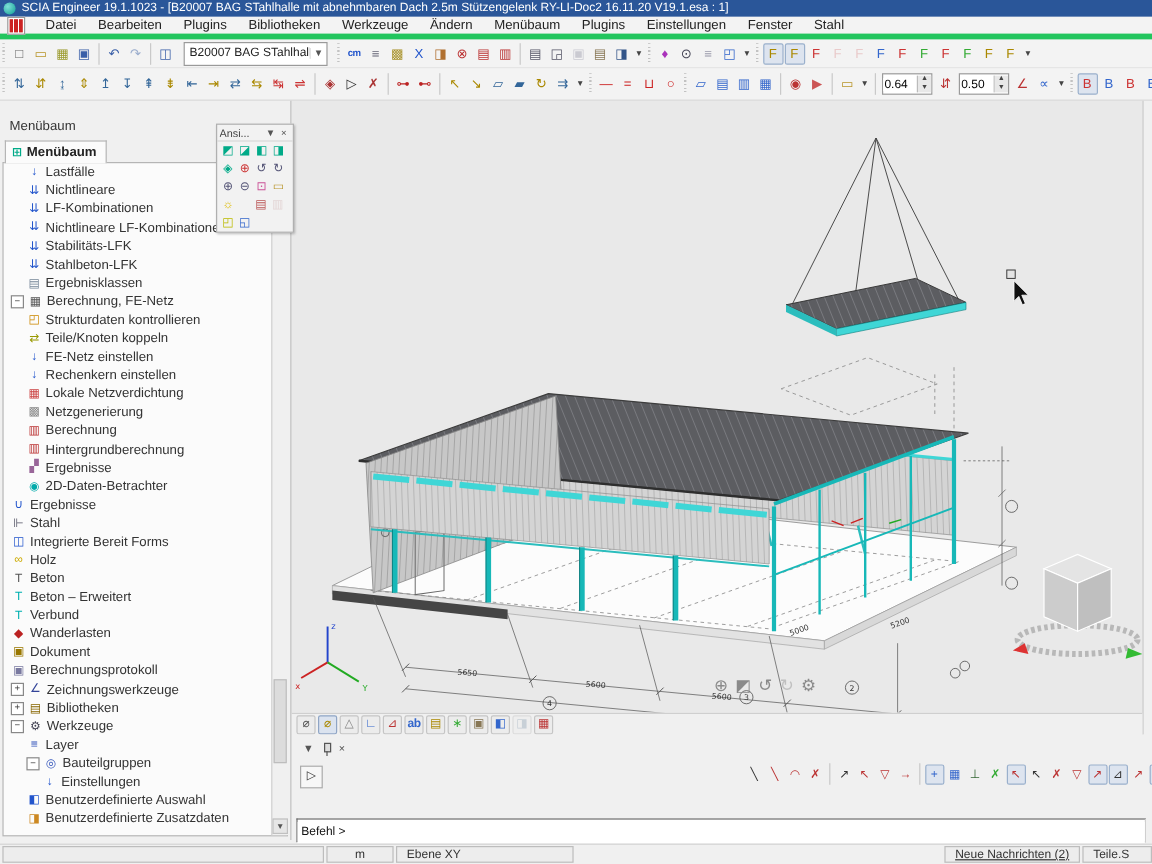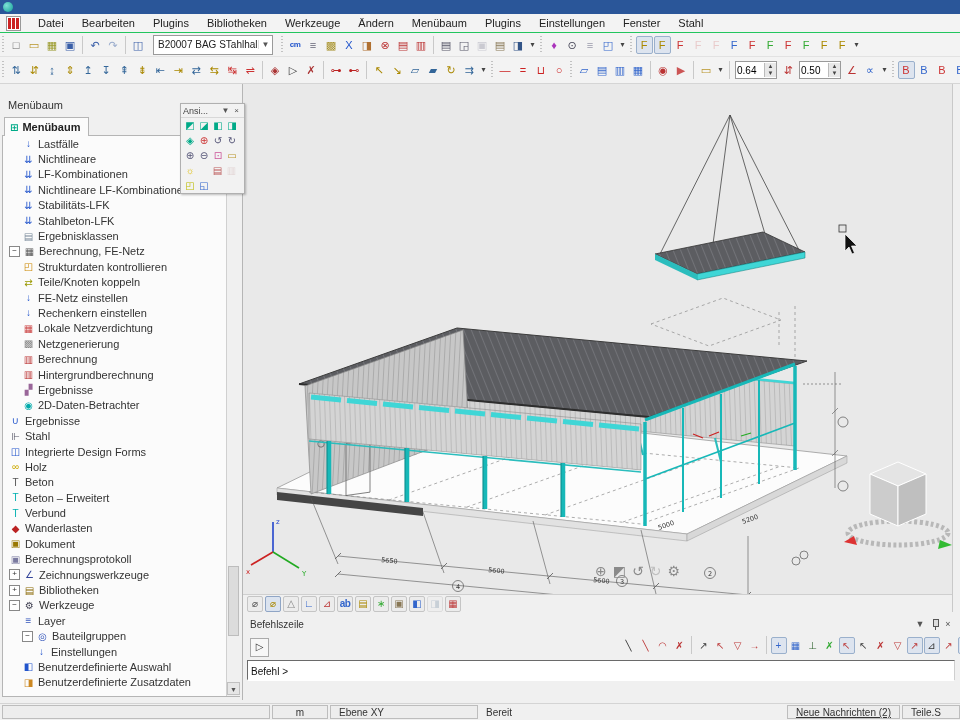--- a/index.html
+++ b/index.html
@@ -5,21 +5,21 @@
   html,body{margin:0;padding:0;}
   body{width:960px;height:720px;position:relative;overflow:hidden;
        font-family:"Liberation Sans","DejaVu Sans",sans-serif;background:#f0f0f0;
        -webkit-font-smoothing:antialiased;}
   .abs{position:absolute;}
   
   #titlebar{left:0;top:0;width:960px;height:14px;background:#2a5699;color:#fff;
             font-size:10px;line-height:14px;display:flex;align-items:center;gap:5px;padding-left:3px;box-sizing:border-box;}
   #app-logo{width:10px;height:10px;border-radius:50%;background:radial-gradient(circle at 35% 35%,#7fe0d8,#0f9e94);flex:0 0 auto;}
   
-  #menubar{left:0;top:14px;width:960px;height:19px;background:#f3f3f3;border-bottom:1px solid #22c55e;
+  #menubar{left:0;top:14px;width:960px;height:19px;background:#f3f3f3;border-bottom:5px solid #22c55e;
            display:flex;align-items:center;gap:0;box-sizing:border-box;}
   #menu-icon{width:13px;height:13px;margin:0 8px 0 6px;border:1px solid #999;background:#fff;position:relative;}
   #menu-icon::before{content:"";position:absolute;inset:1px;background:
       linear-gradient(90deg,#c22 0 3px,#fff 3px 4px,#c22 4px 7px,#fff 7px 8px,#c22 8px 11px);}
   .menu-item{font-size:11px;color:#222;padding:0 9px;line-height:18px;}
   
   .toolbar{left:0;width:960px;background:#f3f3f3;display:flex;align-items:center;box-sizing:border-box;}
   #toolbar1{top:33px;height:24px;border-bottom:1px solid #e2e2e2;}
   #toolbar2{top:57px;height:27px;border-bottom:1px solid #d5d5d5;}
   .tbi{width:15px;height:16px;margin:0 .5px;font-size:11px;line-height:16px;text-align:center;
@@ -77,40 +77,41 @@
   #cmd-header{position:absolute;left:250px;top:617px;width:705px;height:14px;display:flex;align-items:center;}
   #cmd-title{font-size:10px;color:#333;flex:1;}
   .cmd-hbtn{width:14px;text-align:center;font-size:9px;color:#555;}
   #pin-icon{position:relative;width:14px;height:12px;}
   #pin-icon::before{content:"";position:absolute;left:6px;top:1px;width:4px;height:6px;border:1px solid #555;background:#ddd;}
   #pin-icon::after{content:"";position:absolute;left:8px;top:8px;width:1px;height:4px;background:#555;}
   #cmd-cursor-btn{position:absolute;left:250px;top:638px;width:17px;height:17px;border:1px solid #aaa;background:#f7f7f7;
                   font-size:10px;text-align:center;line-height:16px;color:#333;}
   #cmd-tools{position:absolute;left:620px;top:636px;display:flex;align-items:center;}
   #cmd-tools .tbi{width:14px;height:15px;line-height:15px;font-size:10px;}
-  #cmd-input-wrap{position:absolute;left:247px;top:660px;width:706px;height:18px;border:1px solid #6a6a6a;border-bottom-color:#cfcfcf;
+  #cmd-input-wrap{position:absolute;left:247px;top:682px;width:706px;height:18px;border:1px solid #6a6a6a;border-bottom-color:#cfcfcf;
                   border-right-color:#cfcfcf;background:#fff;}
   #cmd-input{width:100%;height:100%;border:0;outline:none;font-size:10px;font-family:inherit;color:#111;padding:0 3px;box-sizing:border-box;}
   
   #statusbar{left:0;top:703px;width:960px;height:17px;background:#f0f0f0;border-top:1px solid #d4d4d4;
              display:flex;align-items:center;font-size:10px;color:#333;box-sizing:border-box;}
   .sbox{height:14px;border:1px solid #bdbdbd;background:#ededed;line-height:14px;padding:0 8px;margin-left:2px;box-sizing:border-box;}
   #status-empty{width:268px;}
   #status-unit{width:56px;text-align:center;}
   #status-plane{width:148px;}
   #status-state{border:none;background:none;padding-left:8px;flex:1;}
   #status-messages{margin-left:auto;text-decoration:underline;}
   #status-results{width:58px;overflow:hidden;white-space:nowrap;}
   svg text{font-family:"DejaVu Sans",sans-serif;}
 </style>
 </head>
 <body>
 
 <div id="titlebar" class="abs">
   <span id="app-logo"></span>
+  <span>SCIA Engineer 19.1.1023 - [B20007 BAG STahlhalle mit abnehmbaren Dach 2.5m Stützengelenk RY-LI-Doc2 16.11.20 V19.1.esa : 1]</span>
 </div>
 
 <div id="menubar" class="abs">
   <span id="menu-icon"></span>
   <span id="menu-items" style="display: flex; align-items: center;">
       <span class="menu-item">Datei</span>
       <span class="menu-item">Bearbeiten</span>
       <span class="menu-item">Plugins</span>
       <span class="menu-item">Bibliotheken</span>
       <span class="menu-item">Werkzeuge</span>
@@ -342,21 +343,21 @@
     <div class="trow" style="padding-left: 6px;">
       <span class="ticon" style="color: rgb(34, 85, 204);">∪</span>
       <span>Ergebnisse</span>
     </div>
     <div class="trow" style="padding-left: 6px;">
       <span class="ticon" style="color: rgb(85, 85, 102);">⊩</span>
       <span>Stahl</span>
     </div>
     <div class="trow" style="padding-left: 6px;">
       <span class="ticon" style="color: rgb(34, 85, 204);">◫</span>
-      <span>Integrierte Design Forms</span>
+      <span>Integrierte Bereit Forms</span>
     </div>
     <div class="trow" style="padding-left: 6px;">
       <span class="ticon" style="color: rgb(204, 170, 0);">∞</span>
       <span>Holz</span>
     </div>
     <div class="trow" style="padding-left: 6px;">
       <span class="ticon" style="color: rgb(85, 85, 85);">T</span>
       <span>Beton</span>
     </div>
     <div class="trow" style="padding-left: 6px;">
@@ -661,21 +662,20 @@
     <span class="tbi" style="color: rgb(170, 136, 0);">▤</span>
     <span class="tbi" style="color: rgb(51, 170, 51);">∗</span>
     <span class="tbi" style="color: rgb(136, 119, 85);">▣</span>
     <span class="tbi" style="color: rgb(51, 102, 204);">◧</span>
     <span class="tbi dis" style="color: rgb(153, 170, 187);">◨</span>
     <span class="tbi" style="color: rgb(187, 51, 51);">▦</span>
   </div>
 
 <div id="cmdpanel" class="abs"></div>
 <div id="cmd-header">
-  <span id="cmd-title">Befehlszeile</span>
   <span class="cmd-hbtn">▼</span>
   <span id="pin-icon"></span>
   <span class="cmd-hbtn">×</span>
 </div>
 <div id="cmd-cursor-btn">▷</div>
 <div id="cmd-tools">
     <span class="tbi" style="color: rgb(51, 51, 51);">╲</span>
     <span class="tbi" style="color: rgb(187, 51, 51);">╲</span>
     <span class="tbi" style="color: rgb(187, 51, 51);">◠</span>
     <span class="tbi" style="color: rgb(187, 51, 51);">✗</span>
@@ -699,16 +699,15 @@
     <span class="tbi pressed" style="color: rgb(170, 136, 0);">▭</span>
   </div>
 <div id="cmd-input-wrap">
   <input id="cmd-input" value="Befehl &gt;" style="">
 </div>
 
 <div id="statusbar" class="abs">
   <span class="sbox" id="status-empty"></span>
   <span class="sbox" id="status-unit">m</span>
   <span class="sbox" id="status-plane">Ebene XY</span>
-  <span id="status-state">Bereit</span>
   <span class="sbox" id="status-messages">Neue Nachrichten (2)</span>
   <span class="sbox" id="status-results">Teile.S</span>
 </div>
 
 </body></html>

